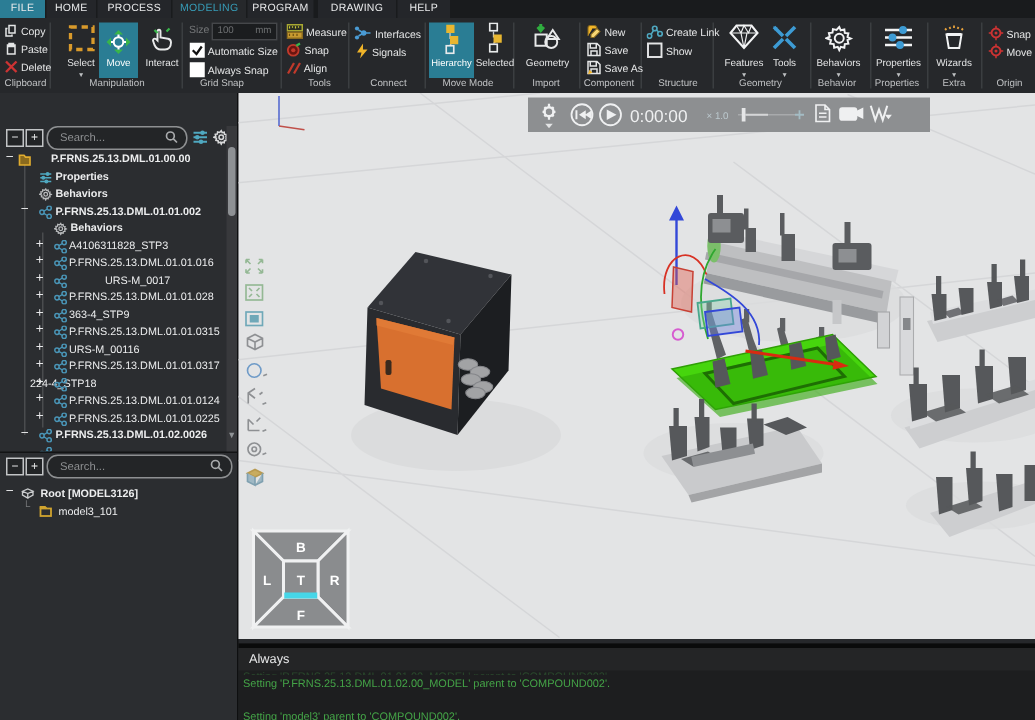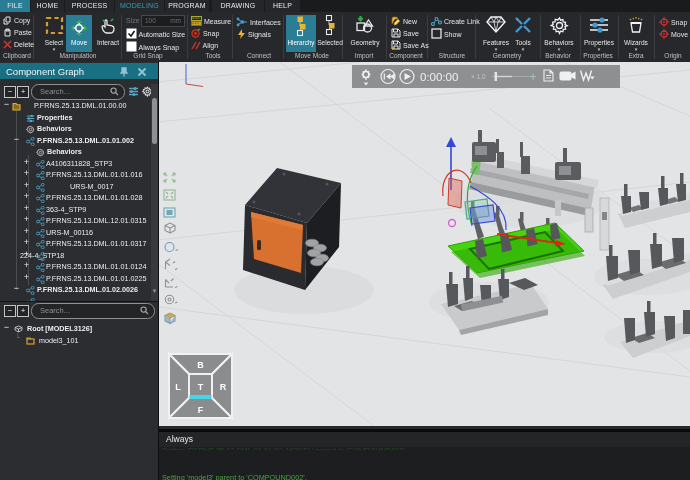--- a/index.html
+++ b/index.html
@@ -279,29 +279,20 @@
           <path d="M5 0v2M5 8v2M0 5h2M8 5h2" stroke="#C33"></path>
         </svg> Snap</div>
     <div class="srow" style="left:659px;top:17px"><svg width="10" height="10" viewBox="0 0 10 10">
           <circle cx="5" cy="5" r="3" fill="none" stroke="#C33" stroke-width="1.3"></circle>
           <circle cx="5" cy="5" r="1" fill="#C33"></circle>
           <path d="M5 0v2M5 8v2M0 5h2M8 5h2" stroke="#C33"></path>
         </svg> Move</div>
   </div>
 
   <div id="lpanel" class="abs">
-    <div id="lphead">
-        <span class="t">Component Graph</span>
-      <svg class="abs" style="left:119px;top:4px" width="10" height="10" viewBox="0 0 10 10">
-          <path d="M3 1h4v3.5l1 1.5H2l1-1.5zM5 6v3.5" stroke="#8FC3D4" stroke-width="1.3" fill="#8FC3D4"></path>
-        </svg>
-      <svg class="abs" style="left:137px;top:4px" width="10" height="10" viewBox="0 0 10 10">
-          <path d="M1.5 1.5l7 7M8.5 1.5l-7 7" stroke="#8FC3D4" stroke-width="2" fill="none"></path>
-        </svg>
-    </div>
 
     <div class="sqbtn" style="left:4px;top:24px;">−</div>
     <div class="sqbtn" style="left:17px;top:24px;">+</div>
     <div class="pill" style="left:31px;top:22px;width:84px;">Search...
       <svg class="abs" style="right:5px;top:2px" width="9" height="9" viewBox="0 0 9 9">
           <circle cx="3.6" cy="3.6" r="2.6" fill="none" stroke="#A9ABAD" stroke-width="1.1"></circle>
           <path d="M5.6 5.6L8 8" stroke="#A9ABAD" stroke-width="1.1"></path>
         </svg>
     </div>
     <svg class="abs" style="left:128px;top:24px" width="11" height="11" viewBox="0 0 11 11">
@@ -316,21 +307,21 @@
       </svg>
 
     <div class="abs" style="left:151px;top:22px;width:7px;height:218px;background:#38393C"></div>
     <div class="abs" style="left:152px;top:36px;width:5px;height:46px;border-radius:2.5px;background:#8E9194"></div>
     <div class="abs" style="left:151px;top:225px;width:7px;height:9px;color:#909396;font-size:6px;line-height:9px;text-align:center">▼</div>
     <div id="tree1" class="tree" style="top:38px;width:150px;height:201px;overflow:hidden;">
       <div class="abs" style="left:16px;top:9px;width:1px;height:181px;background:#4A4C4E"></div>
       <div class="abs" style="left:28px;top:55px;width:1px;height:130px;background:#4A4C4E"></div>
       <div class="trow" style="top:0"><span class="exp" style="left:3px">−</span><svg class="abs" style="left:12px;top:2px" width="9" height="9" viewBox="0 0 9 9">
             <use href="#i-folder"></use>
-          </svg><span style="margin-left:34px;font-weight:normal">P.FRNS.25.13.DML.01.00.00</span></div>
+          </svg><span style="margin-left:34px;font-weight:bold">P.FRNS.25.13.DML.01.00.00</span></div>
       <div class="trow" style="top:11.5px"><svg class="abs" style="left:26px;top:2px" width="9" height="9" viewBox="0 0 11 11">
             <use href="#i-sliders"></use>
           </svg><span style="margin-left:37px;font-weight:bold">Properties</span></div>
       <div class="trow" style="top:23px"><svg class="abs" style="left:26px;top:2px" width="9" height="9" viewBox="0 0 19 19">
             <use href="#i-gearbig"></use>
           </svg><span style="margin-left:37px;font-weight:bold">Behaviors</span></div>
       <div class="trow" style="top:34.5px"><span class="exp" style="left:13px">−</span><svg class="abs" style="left:26px;top:2px" width="9" height="9" viewBox="0 0 10 10">
             <use href="#i-node"></use>
           </svg><span style="margin-left:37px;font-weight:bold">P.FRNS.25.13.DML.01.01.002</span></div>
       <div class="trow" style="top:46px"><svg class="abs" style="left:36px;top:2px" width="9" height="9" viewBox="0 0 19 19">
@@ -346,21 +337,21 @@
             <use href="#i-node"></use>
           </svg><span style="margin-left:70px">URS-M_0017</span></div>
       <div class="trow" style="top:92px"><span class="exp" style="left:23px">+</span><svg class="abs" style="left:36px;top:2px" width="9" height="9" viewBox="0 0 10 10">
             <use href="#i-node"></use>
           </svg><span style="margin-left:46px">P.FRNS.25.13.DML.01.01.028</span></div>
       <div class="trow" style="top:103.5px"><span class="exp" style="left:23px">+</span><svg class="abs" style="left:36px;top:2px" width="9" height="9" viewBox="0 0 10 10">
             <use href="#i-node"></use>
           </svg><span style="margin-left:46px">363-4_STP9</span></div>
       <div class="trow" style="top:115px"><span class="exp" style="left:23px">+</span><svg class="abs" style="left:36px;top:2px" width="9" height="9" viewBox="0 0 10 10">
             <use href="#i-node"></use>
-          </svg><span style="margin-left:46px">P.FRNS.25.13.DML.12.01.0315</span></div>
+          </svg><span style="margin-left:46px">P.FRNS.25.13.DML.01.01.0315</span></div>
       <div class="trow" style="top:126.5px"><span class="exp" style="left:23px">+</span><svg class="abs" style="left:36px;top:2px" width="9" height="9" viewBox="0 0 10 10">
             <use href="#i-node"></use>
           </svg><span style="margin-left:46px">URS-M_00116</span></div>
       <div class="trow" style="top:138px"><span class="exp" style="left:23px">+</span><svg class="abs" style="left:36px;top:2px" width="9" height="9" viewBox="0 0 10 10">
             <use href="#i-node"></use>
           </svg><span style="margin-left:46px">P.FRNS.25.13.DML.01.01.0317</span></div>
       <div class="trow" style="top:149.5px"><span class="exp" style="left:23px">+</span><svg class="abs" style="left:36px;top:2px" width="9" height="9" viewBox="0 0 10 10">
             <use href="#i-node"></use>
           </svg><span style="margin-left:20px">224-4_STP18</span></div>
       <div class="trow" style="top:161px"><span class="exp" style="left:23px">+</span><svg class="abs" style="left:36px;top:2px" width="9" height="9" viewBox="0 0 10 10">
@@ -627,15 +618,16 @@
         <path d="M431 14.5l2.3 3 2.3-3z" fill="#EFF0F1" stroke="none"></path>
       </g>
     </g>
   </svg>
   </div>
 
   <div id="out" class="abs">
     <div class="abs" style="left:0;top:0;width:531px;height:15px;background:#242526"></div>
     <div class="hd">Always</div>
     <div class="oline" style="top:14px;opacity:.3;height:3.5px;overflow:hidden;">Setting 'P.FRNS.25.13.DML.01.01.00_MODEL' parent to 'COMPOUND002'.</div>
+      <div class="oline" style="top:19px;">Setting 'P.FRNS.25.13.DML.01.02.00_MODEL' parent to 'COMPOUND002'.</div>
     <div class="oline" style="top:41px;">Setting 'model3' parent to 'COMPOUND002'.</div>
   </div>
 </div>
 
 </body></html>

